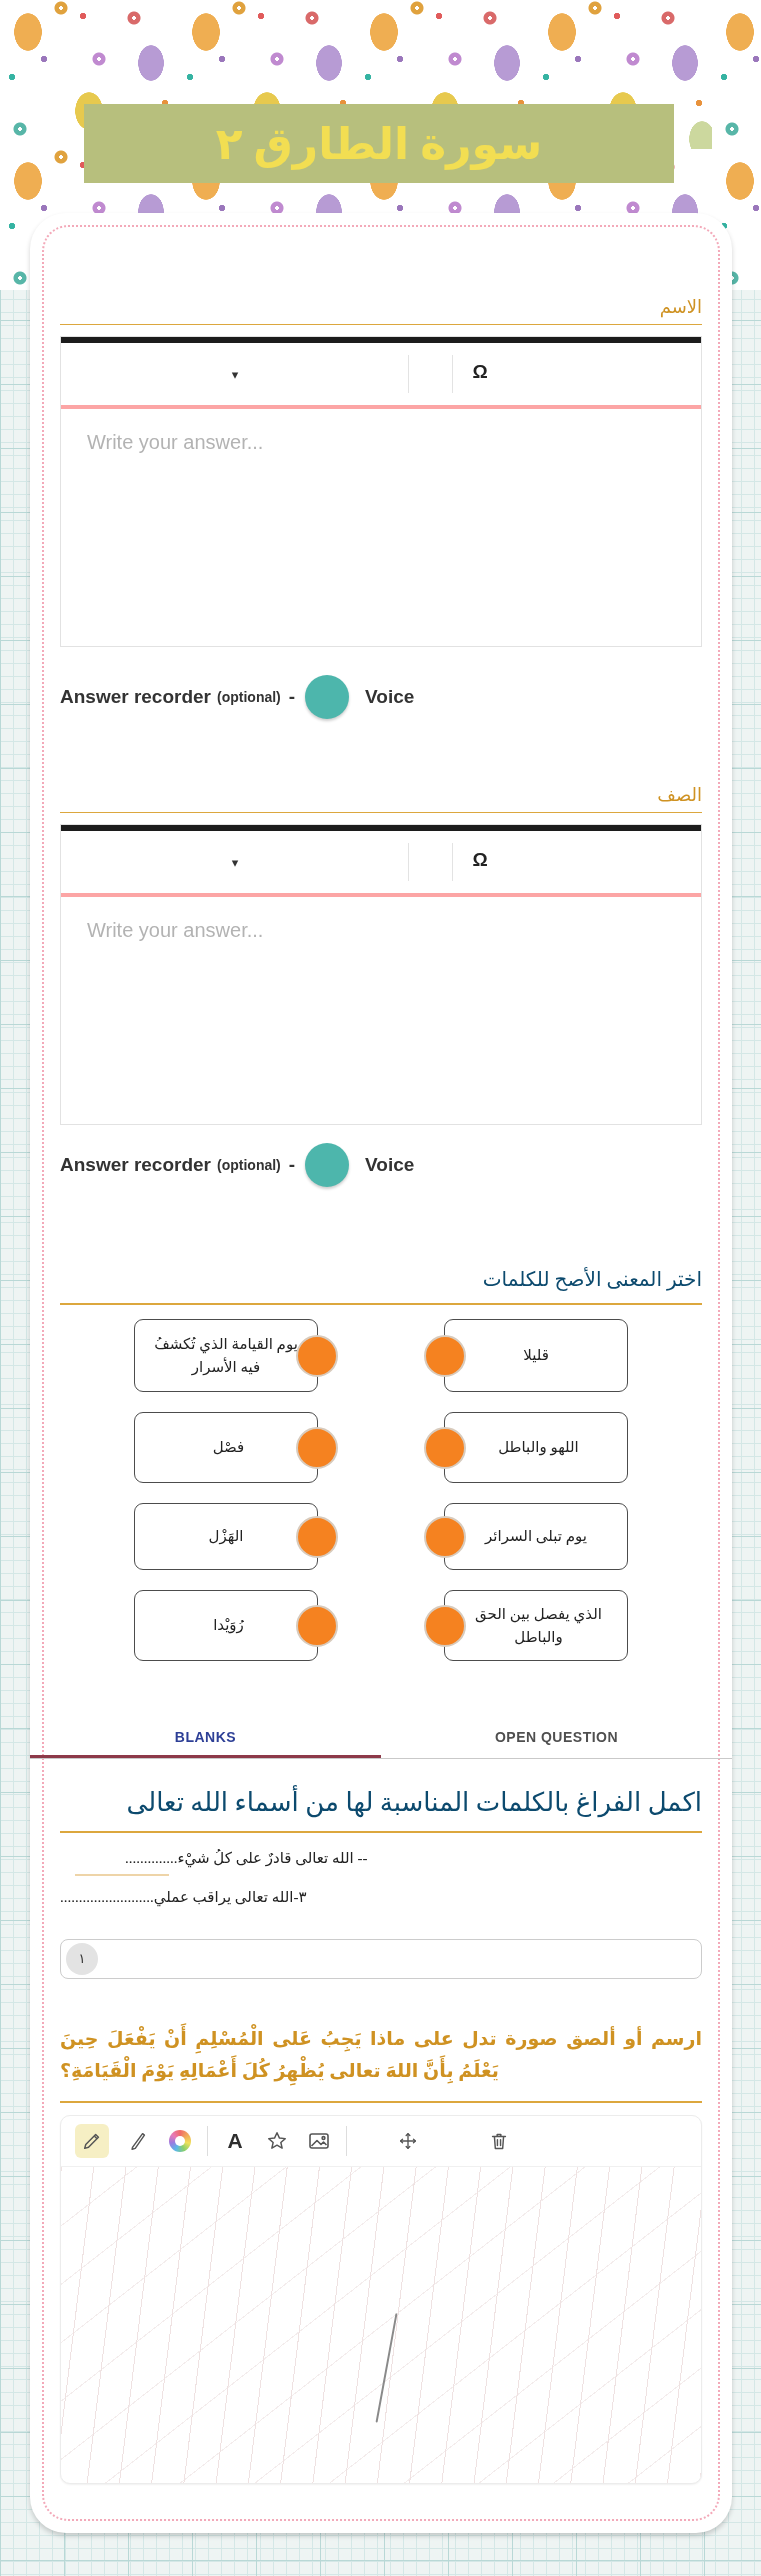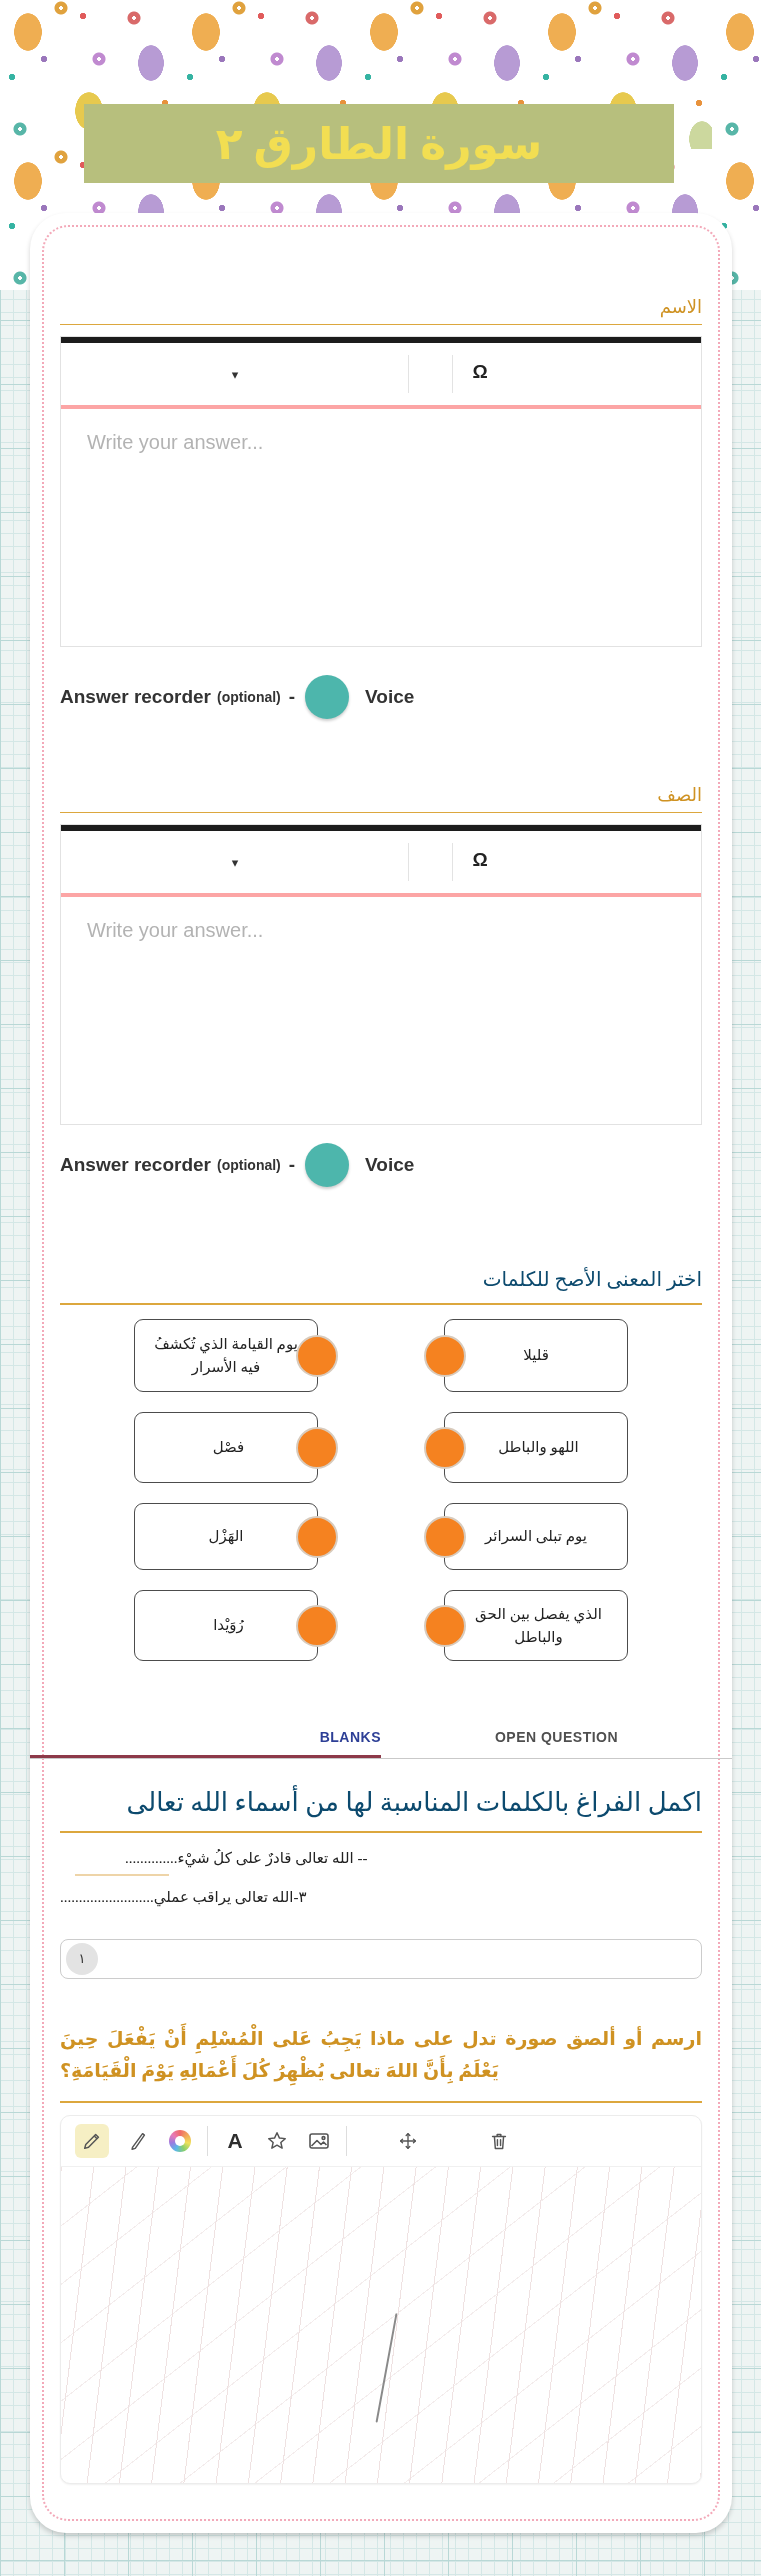--- a/index.html
+++ b/index.html
@@ -95,21 +95,21 @@
   .mh74{ min-height:73px; } .mh72{ min-height:71px;padding-left:19px; } .mh68{ min-height:67px; }
   .match-dot{ position:absolute; top:50%; width:42px; height:42px; margin-top:-21px;
     border-radius:50%; background:#f58220; border:2px solid #d8cbbd; cursor:pointer; }
   .match-left .match-dot{ right:-21px; }
   .match-right .match-dot{ left:-21px; }
 
   
   .tabs{ display:flex; margin:56px -30px 0; border-bottom:1px solid #c9c9c9; }
   .tab{ width:50%; text-align:center; padding:12px 0 10px; font-size:14px; font-weight:800;
     letter-spacing:0.5px; border-bottom:3px solid transparent; cursor:pointer; }
-  .tab.active{ color:#2d3f96; border-bottom-color:#8d3a49;text-align:right; }
+  .tab.active{ color:#2d3f96; border-bottom-color:#8d3a49; }
   .tab.inactive{ color:#4f4f4f; }
 
   
   .blank-line{ direction:rtl; text-align:left; font-size:15px; color:#222; line-height:1.55; }
   .indent1{ margin-left:65px; }
   .blank-underline{ width:94px; border-bottom:2px solid #eed4a8; margin:3px 0 10px 15px; }
   .mb14{ margin-bottom:14px; }
   .answer-input{ position:relative; margin-top:30px; height:40px; border:1px solid #ccc;
     border-radius:8px; background:#fff; display:flex; align-items:center; padding-left:5px;
     cursor:text; }

